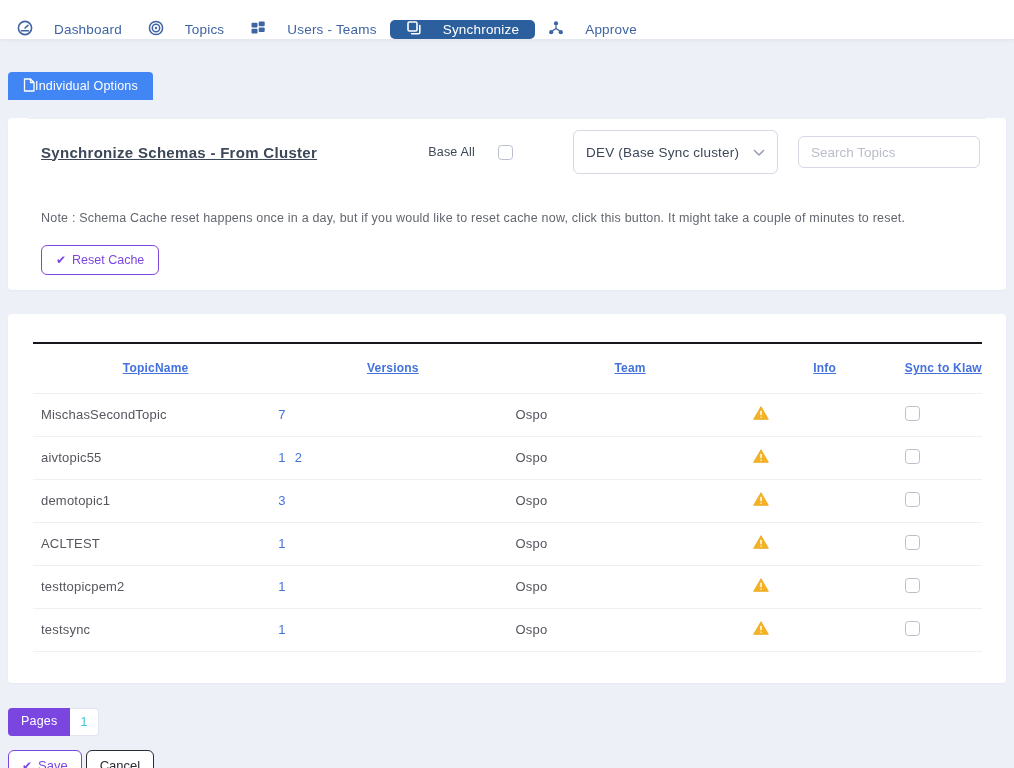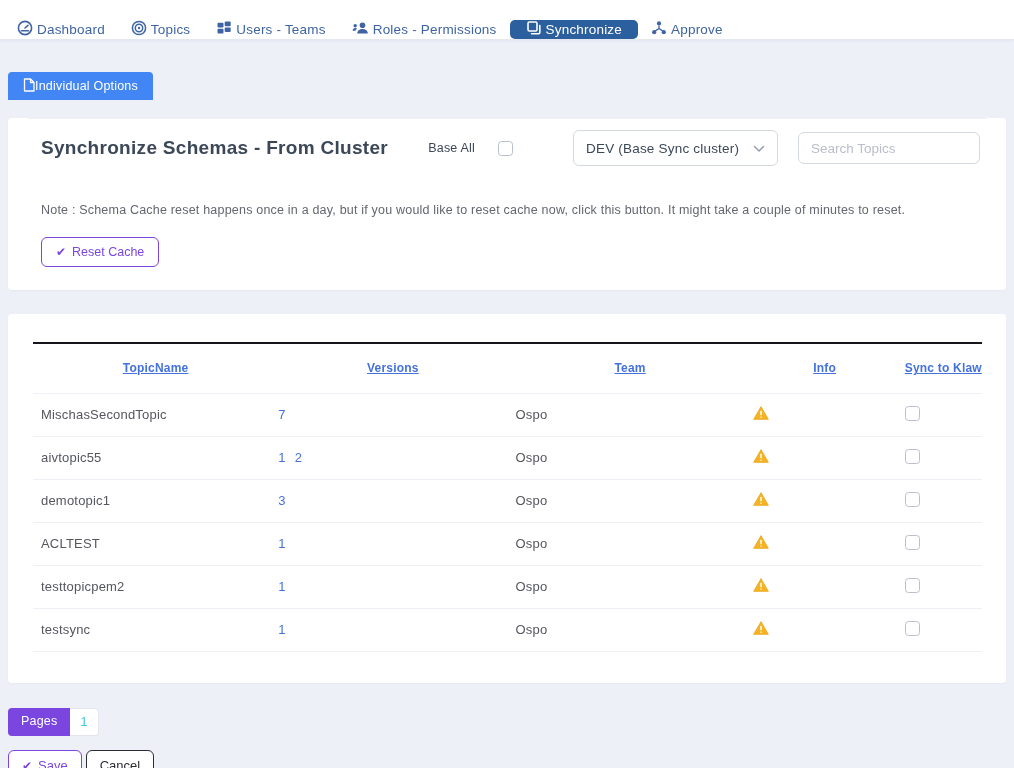--- a/index.html
+++ b/index.html
@@ -15,21 +15,21 @@
     background:var(--page_bg,#edf0f7);
     letter-spacing:.2px;
   }
   
   .topnav{
     height:40px;background:#fff;display:flex;align-items:stretch;
     border-bottom:1px solid #e6e8ef;box-shadow:0 1px 3px rgba(40,60,120,.06);
     padding-left:4px;
   }
   .nav-item{
-    display:flex;align-items:center;gap:4px;padding:0 13px;
+    display:flex;align-items:center;gap:21px;padding:0 13px;
     color:var(--nav_text,#3e64a3);font-size:13.5px;font-weight:500;
     text-decoration:none;cursor:pointer;white-space:nowrap;margin-top:20px;
   }
   .nav-item svg{flex:0 0 auto;}
   .nav-item.active{
     background:var(--nav_active_bg,#2c5f9e);color:#fff;border-radius:5px;
     padding:0 16px;
   }
   
   .section-tab{
@@ -42,31 +42,31 @@
   .card{
     margin:0 8px;background:#fff;border-radius:4px;
     box-shadow:0 1px 2px rgba(30,40,90,.04);
   }
   .card-filters{height:172px;}
   .panel-topline{border-top:1px solid #eef0f4;margin:18px 20px 0 20px;}
   .filter-row{
     display:flex;align-items:center;padding:11px 26px 0 33px;
   }
   .panel-title{
-    font-size:19px;font-weight:600;color:var(--heading_text,#3c4858);
-    flex:1;letter-spacing:.3px;
+    font-size:15px;font-weight:600;color:var(--heading_text,#3c4858);
+    flex:1;letter-spacing:.3px;text-decoration:underline;
   }
   .show-all{display:flex;align-items:center;gap:23px;margin-right:60px;}
   .show-all-label{font-size:12.5px;color:var(--heading_text,#3c4858);}
   .cb{
     appearance:none;-webkit-appearance:none;width:15px;height:15px;
     border:1px solid #b9bfcc;border-radius:3.5px;background:#fff;cursor:pointer;
   }
   .select-box{
-    width:205px;height:36px;border:1px solid #d4d9e3;border-radius:6px;
+    width:205px;height:44px;border:1px solid #d4d9e3;border-radius:6px;
     display:flex;align-items:center;justify-content:space-between;
     padding:0 12px;font-size:13.5px;color:var(--heading_text,#3c4858);
     margin-right:20px;cursor:pointer;background:#fff;
   }
   .search-input{
     width:182px;height:32px;border:1px solid #d4d9e3;border-radius:6px;
     padding:0 12px;font-size:13.5px;color:var(--heading_text,#3c4858);
     font-family:"Liberation Sans",sans-serif;outline:none;background:#fff;
   }
   .search-input::placeholder{color:#b9bec9;}
@@ -151,31 +151,20 @@
   <a class="nav-item">
     <span>
       <svg width="16" height="16" viewBox="0 0 16 16">
           <rect x="1.5" y="2.8" width="6" height="4.7" rx="1" fill="currentColor"></rect>
           <rect x="8.7" y="1.5" width="6" height="4.7" rx="1" fill="currentColor"></rect>
           <rect x="1.5" y="8.7" width="6" height="4.7" rx="1" fill="currentColor"></rect>
           <rect x="8.7" y="7.4" width="6" height="4.7" rx="1" fill="currentColor"></rect>
         </svg>
     </span>
     <span>Users - Teams</span>
-  </a>
-  <a class="nav-item">
-    <span>
-      <svg width="17" height="16" viewBox="0 0 17 16">
-          <circle cx="10.5" cy="5.2" r="2.8" fill="currentColor"></circle>
-          <path d="M5.2 13.5c0-2.9 2.4-4.6 5.3-4.6s5.3 1.7 5.3 4.6z" fill="currentColor"></path>
-          <circle cx="3.2" cy="5.8" r="1.7" fill="currentColor"></circle>
-          <path d="M.6 10.8c0-1.7 1.2-2.8 2.8-2.8.6 0 1.2.2 1.7.5-1 .9-1.6 2-1.6 2.3z" fill="currentColor"></path>
-        </svg>
-    </span>
-    <span>Roles - Permissions</span>
   </a>
   <a class="nav-item active">
     <span>
       <svg width="16" height="16" viewBox="0 0 16 16">
           <rect x="2" y="2" width="9" height="9" rx="1.4" fill="none" stroke="currentColor" stroke-width="1.6"></rect>
           <path d="M13.8 5.6v7a1.2 1.2 0 0 1-1.2 1.2h-7" fill="none" stroke="currentColor" stroke-width="1.6" stroke-linecap="round"></path>
         </svg>
     </span>
     <span>Synchronize</span>
   </a>

